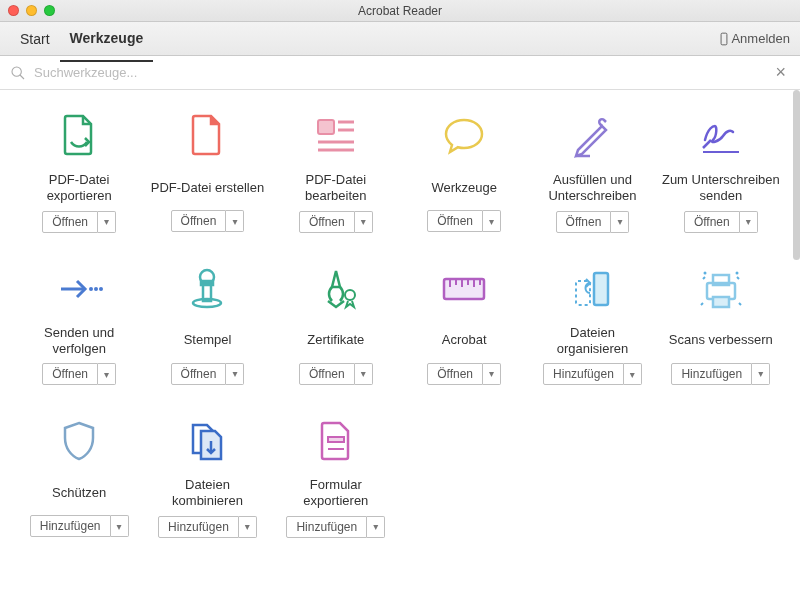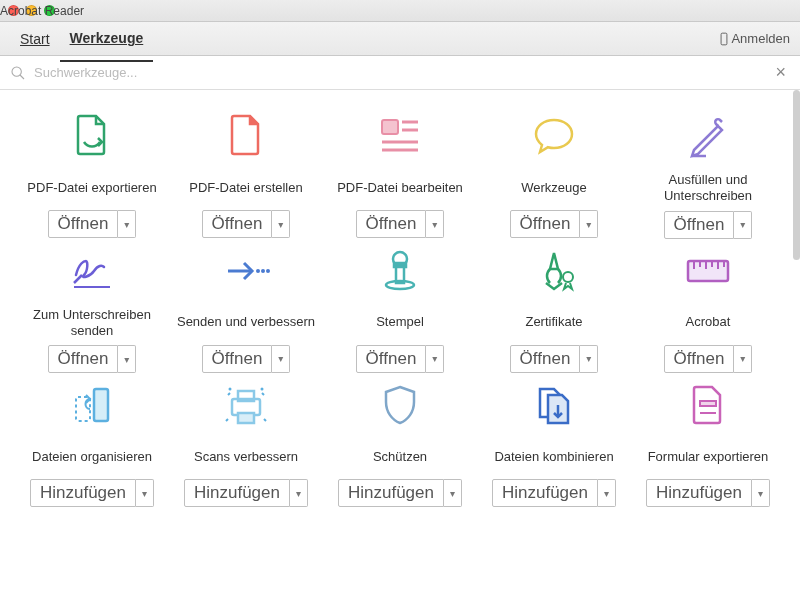--- a/index.html
+++ b/index.html
@@ -10,50 +10,50 @@
   position: relative;
 }
 .titlebar {
   height: 22px; background: linear-gradient(#ededed,#e3e3e3);
   border-bottom: 1px solid #c9c9c9;
   display: flex; align-items: center; position: relative;
 }
 .traffic { display: flex; gap: 7px; margin-left: 8px; }
 .dot { width: 11px; height: 11px; border-radius: 50%; border: 0.5px solid rgba(0,0,0,.15);}
 .dot.red{background:#ff5f56}.dot.yellow{background:#ffbd2e}.dot.green{background:#27c93f}
-.title { position: absolute; left:0; right:0; font-size:12px; color:#444;}
+.title { position: absolute; left:0; right:0; text-align:center; font-size:12px; color:#444;}
 .tabbar {
   height: 34px; background: linear-gradient(#f3f3f3,#e9e9e9);
   border-bottom: 1px solid #c9c9c9;
   display:flex; align-items:center; padding: 0 10px;
   font-size: 14px; color:#333;
 }
-.tab { padding: 11px 10px; height: 46px; display:flex; align-items:center; cursor:pointer;text-decoration:underline;}
+.tab { padding: 11px 10px; height: 46px; display:flex; align-items:center; cursor:pointer;}
 .tab.active { font-weight: 600; border-bottom: 2px solid #333; margin-bottom:-1px;}
 .spacer{flex:1}
 .signin{display:flex;align-items:center;font-size:13px;color:#555;cursor:pointer}
 .signin svg{width:14px;height:14px;stroke:#555;fill:none;stroke-width:1.5}
 .searchrow{
   height: 34px; background:#fff; border-bottom:1px solid #ddd;
   display:flex;align-items:center;padding:4px 10px;gap:8px;
 }
 .searchrow input{flex:1;border:none;outline:none;font-size:13px;color:#555;background:transparent}
 .searchrow input::placeholder{color:#bbb}
 .searchrow .xicon{font-size:18px;color:#888;cursor:pointer;padding:0 4px}
 .searchrow svg{width:16px;height:16px;stroke:#aaa;fill:none;stroke-width:1.6}
 .content{
   height: calc(600px - 22px - 34px - 34px);
   overflow-y:auto; background:#fff; padding: 18px 20px 0 20px;
 }
-.grid{display:grid;grid-template-columns:repeat(5,1fr);gap:4px 10px}
+.grid{display:grid;grid-template-columns:repeat(6,1fr);gap:28px 10px}
 .tool{display:flex;flex-direction:column;align-items:center;text-align:center}
 .iconwrap{width:60px;height:56px;display:flex;align-items:center;justify-content:center;margin-bottom:8px}
 .label{font-size:13px;color:#333;line-height:1.25;min-height:32px;display:flex;align-items:center;justify-content:center}
 .btnrow{display:flex;margin-top:6px}
-.btn{font-size:17px;color:#555;border:1px solid #bfbfbf;background:#fff;padding:3px 9px;cursor:pointer;border-radius:2px 0 0 2px}
+.btn{font-size:12px;color:#555;border:1px solid #bfbfbf;background:#fff;padding:3px 9px;cursor:pointer;border-radius:2px 0 0 2px}
 .btncaret{font-size:10px;color:#777;border:1px solid #bfbfbf;border-left:none;background:#fff;padding:3px 6px;cursor:pointer;border-radius:0 2px 2px 0}
 .scrollbar-fake{position:absolute;right:0;top:90px;width:7px;height:170px;background:#cfcfcf;border-radius:4px}
 svg{display:block}
 </style>
 </head>
 <body>
 
 <div class="titlebar">
   <div class="traffic">
     <div class="dot red"></div>
@@ -174,21 +174,21 @@
       <div class="tool">
         <div class="iconwrap">
           <svg viewBox="0 0 48 48" width="48" height="48">
             <line x1="6" y1="24" x2="30" y2="24" stroke="#4b7bd1" stroke-width="3"></line>
             <path d="M22 16l8 8-8 8" fill="none" stroke="#4b7bd1" stroke-width="3"></path>
             <circle cx="36" cy="24" r="2" fill="#4b7bd1"></circle>
             <circle cx="41" cy="24" r="2" fill="#4b7bd1"></circle>
             <circle cx="46" cy="24" r="2" fill="#4b7bd1"></circle>
           </svg>
         </div>
-        <div class="label">Senden und verbessern</div>
+        <div class="label">Senden und verfolgen</div>
         <div class="btnrow">
           <button class="btn">Öffnen</button>
           <button class="btncaret">▾</button>
         </div>
       </div>
       <div class="tool">
         <div class="iconwrap">
           <svg viewBox="0 0 48 48" width="48" height="48">
             <ellipse cx="24" cy="38" rx="14" ry="4" fill="none" stroke="#49b3b3" stroke-width="2.5"></ellipse>
             <rect x="20" y="18" width="8" height="18" fill="none" stroke="#49b3b3" stroke-width="2.5"></rect>

